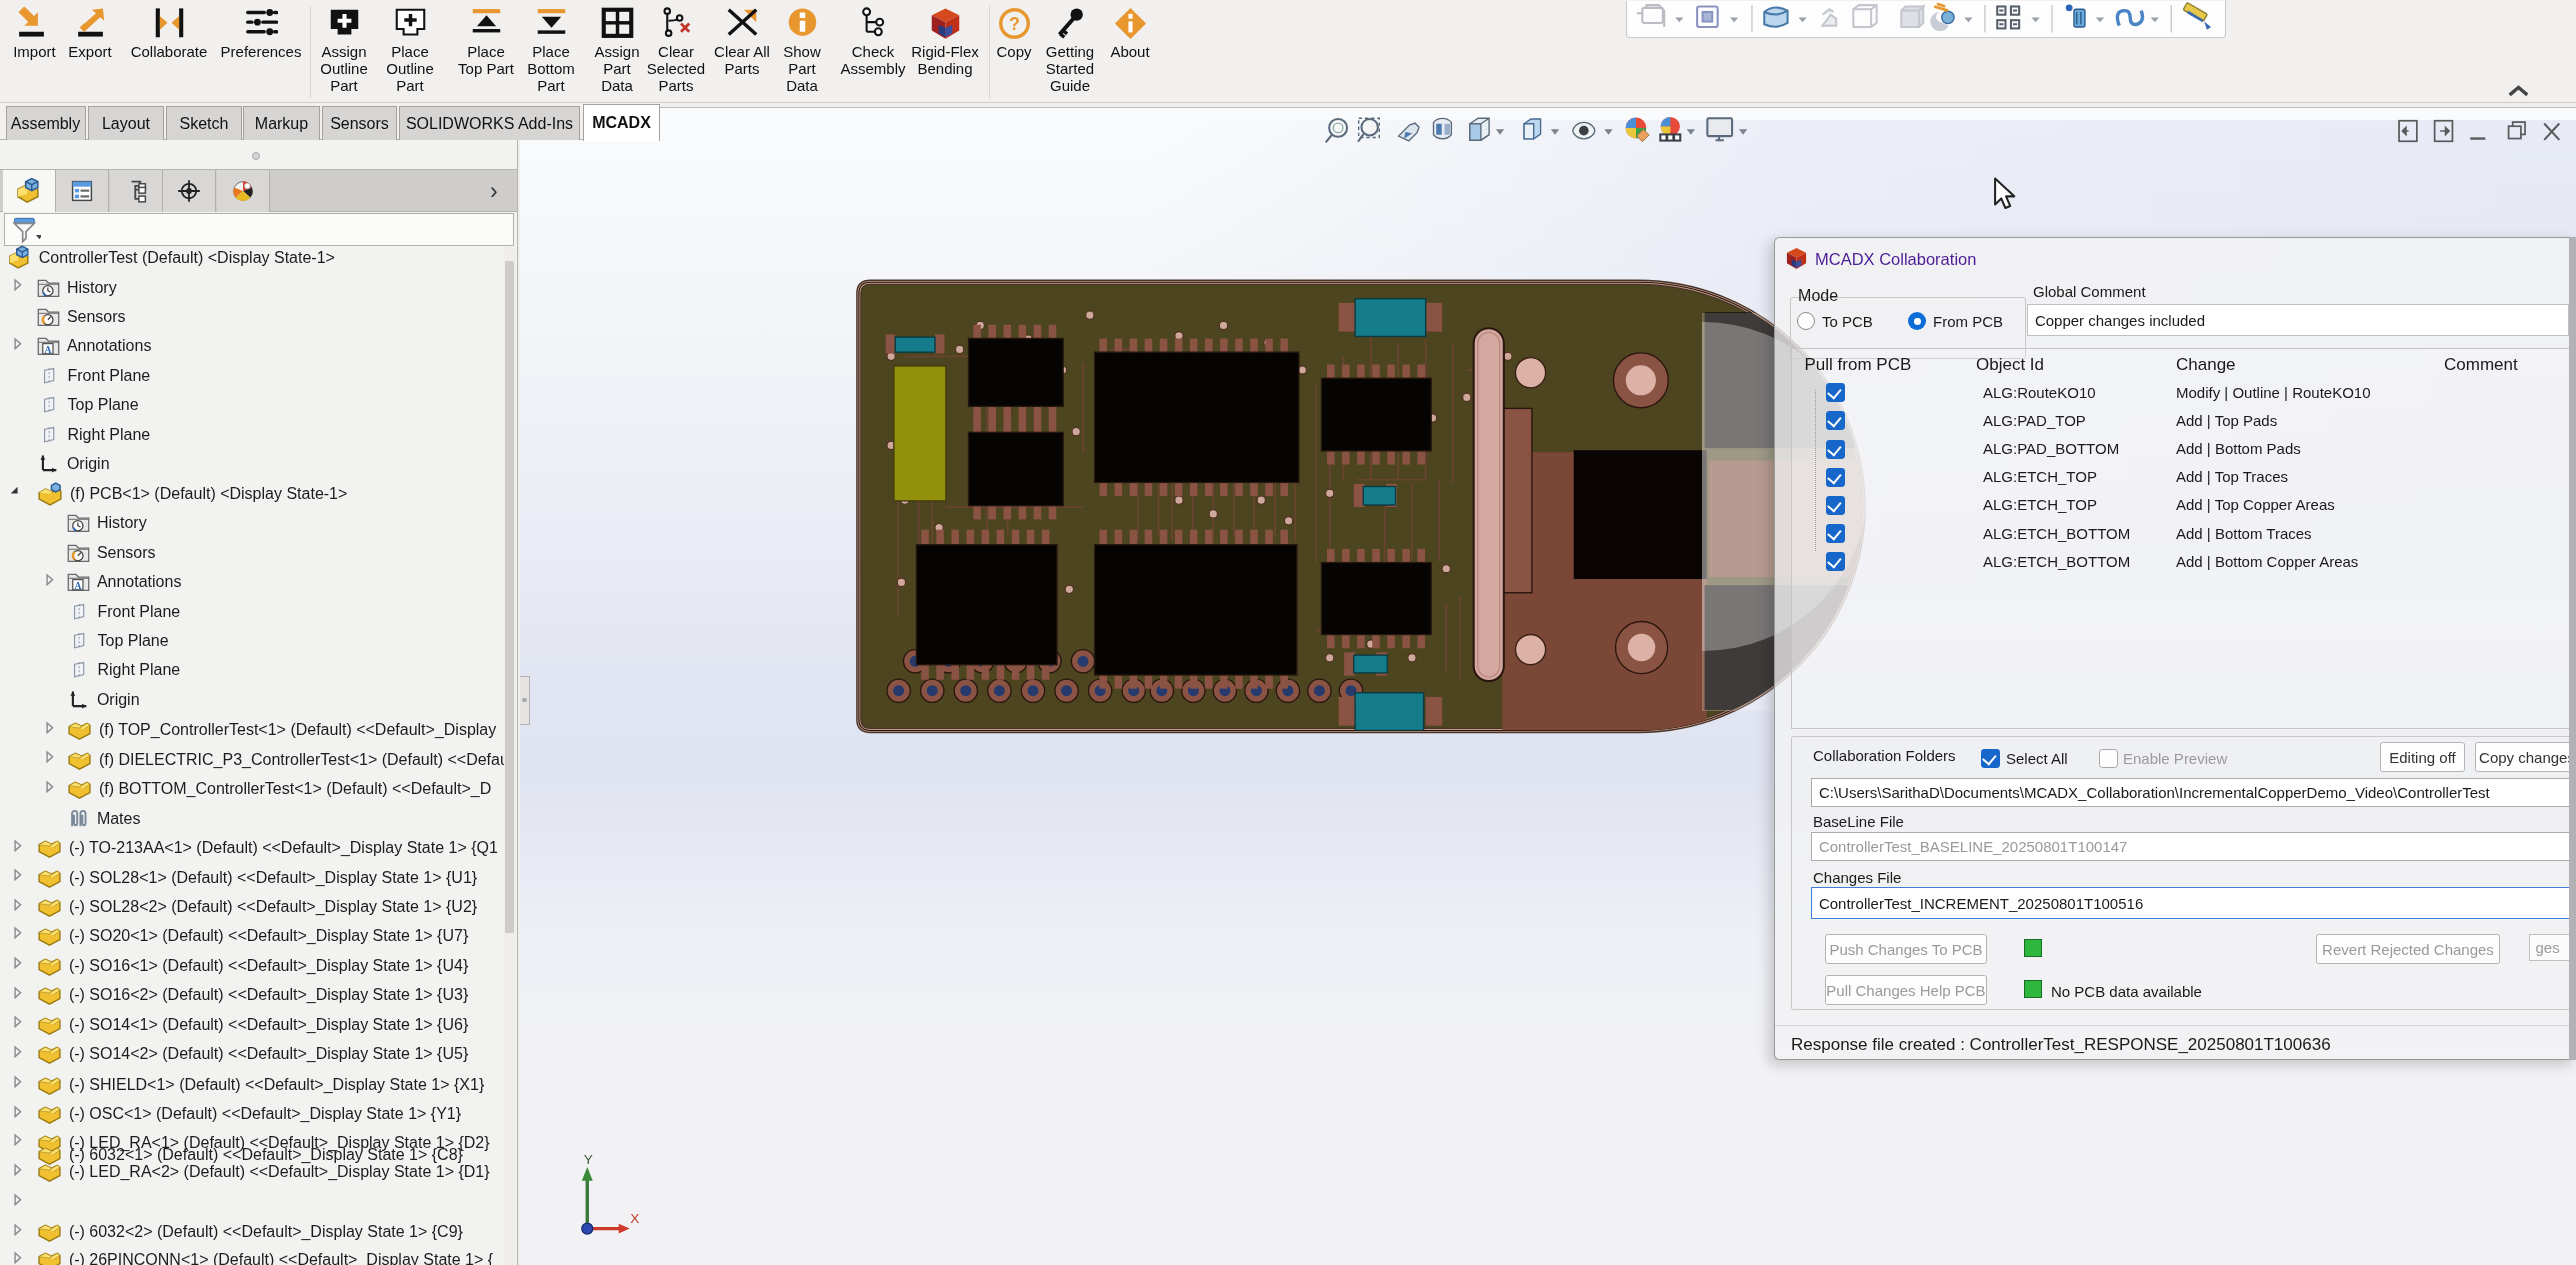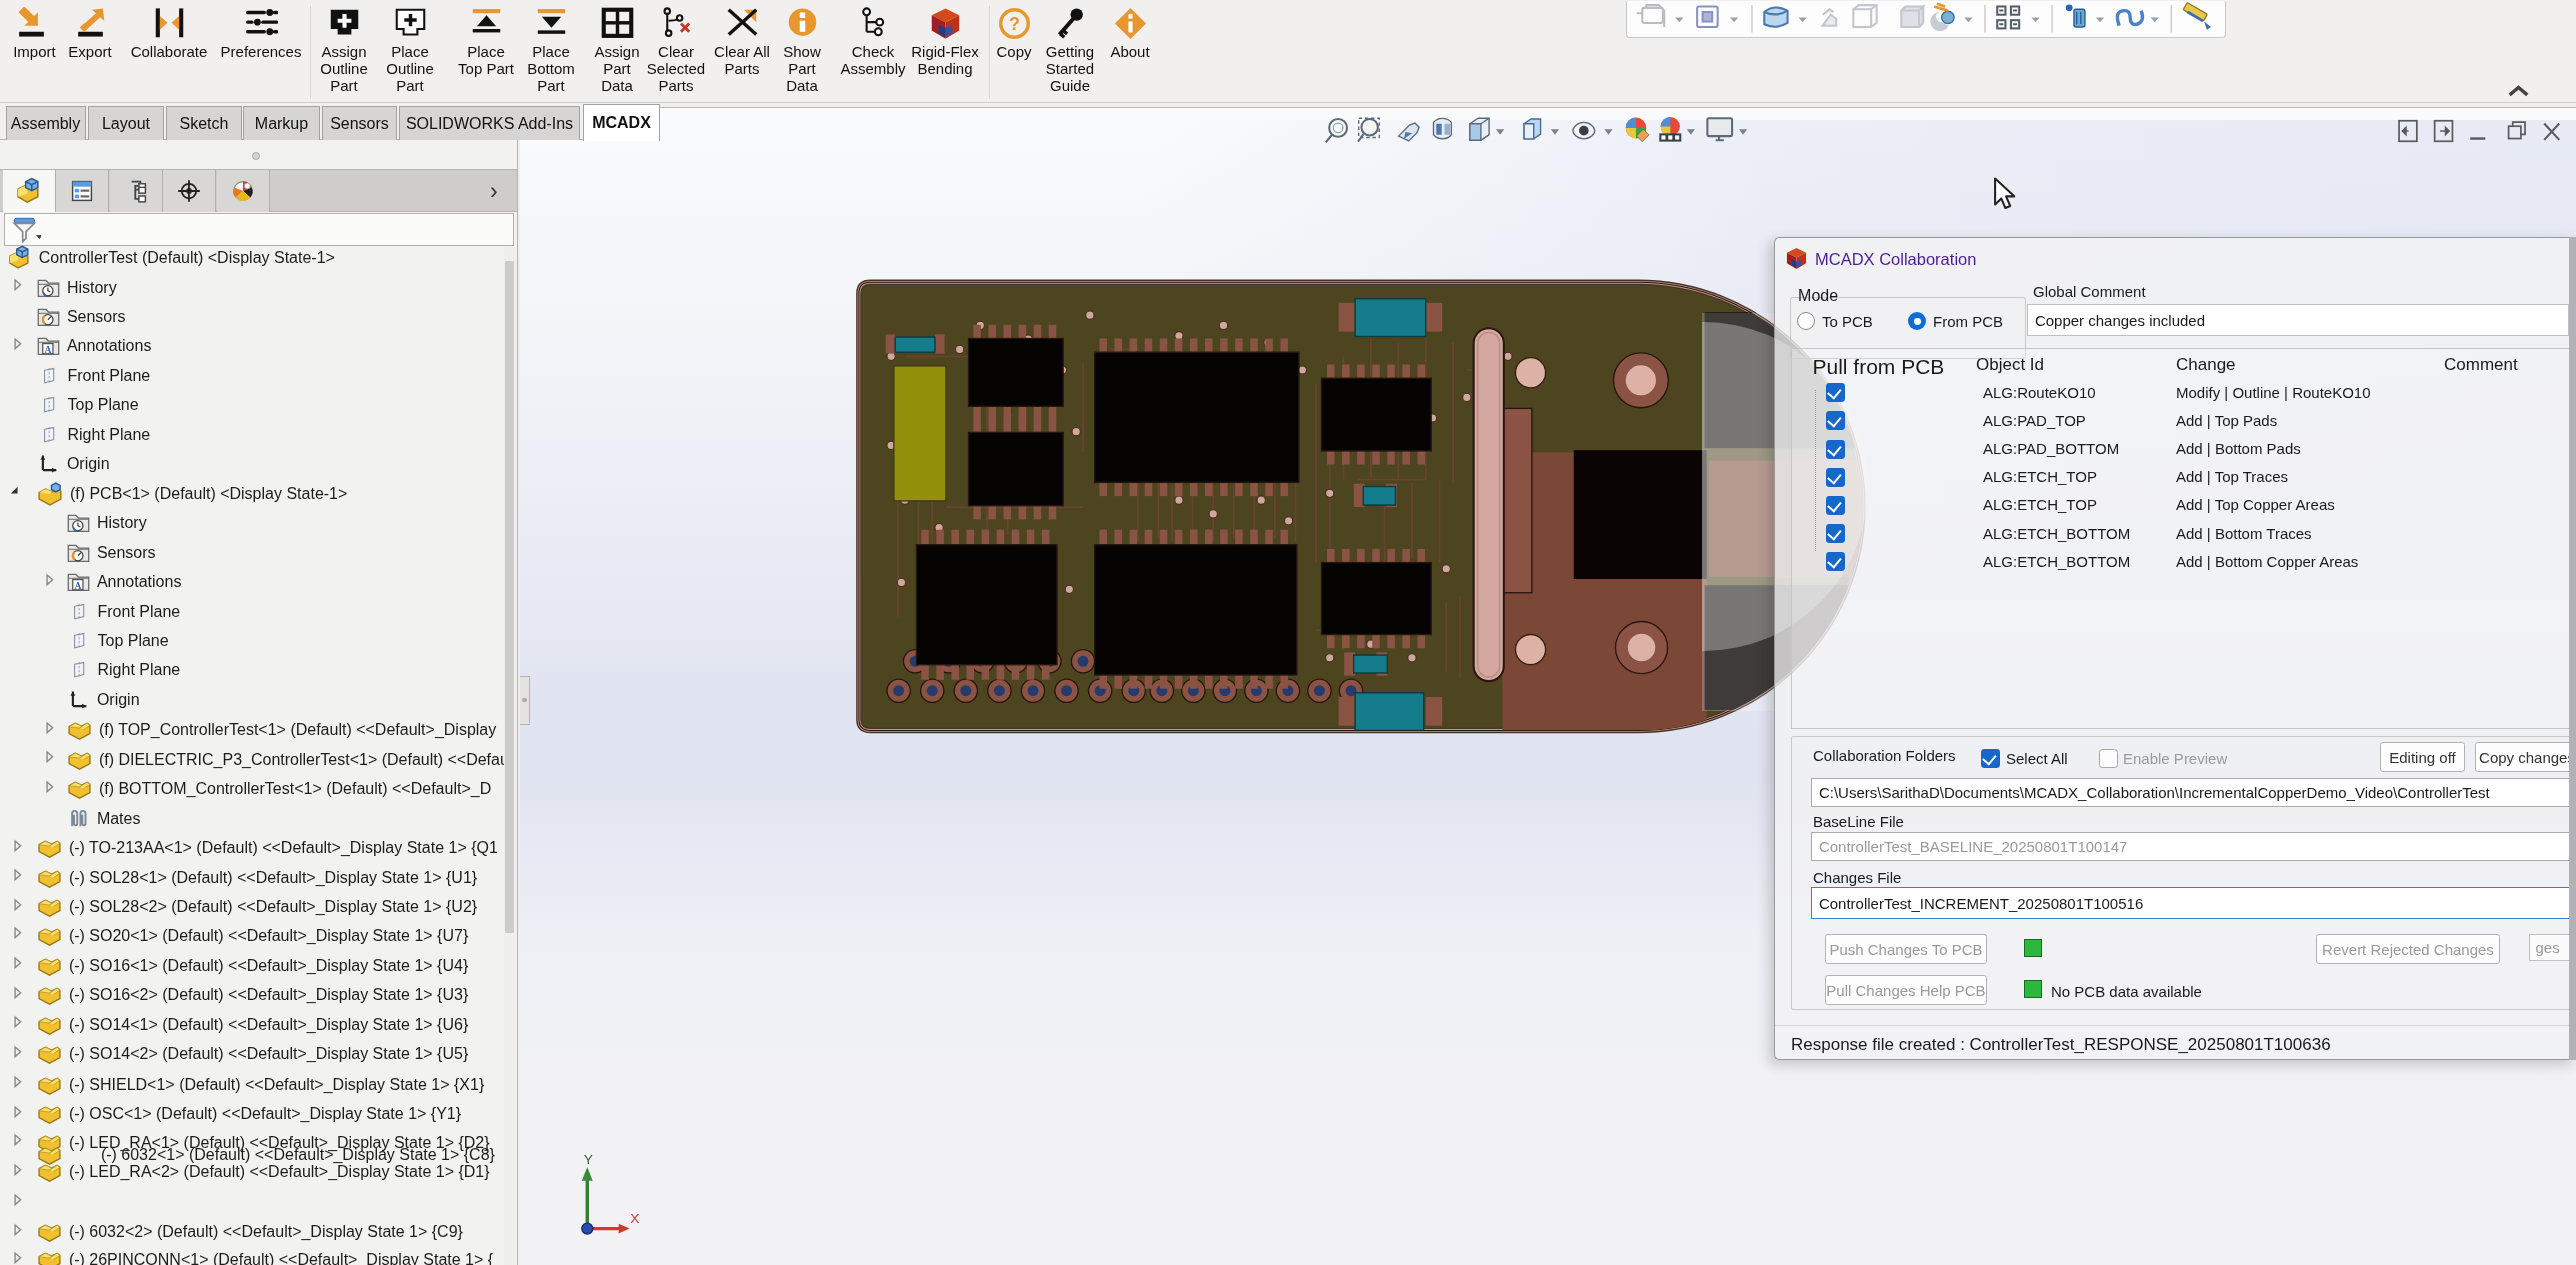--- a/index.html
+++ b/index.html
@@ -1023,21 +1023,21 @@
             <use href="#s-part"></use>
           </svg>
           <span class="tlabel">(-) LED_RA&lt;1&gt; (Default) &lt;&lt;Default&gt;_Display State 1&gt; {D2}</span>
         </div>
       <div class="trow" style="left:37px; top:1157px;">
           <svg width="25" height="25" viewBox="0 0 36 36">
             <use href="#s-part"></use>
           </svg>
           <span class="tlabel">(-) LED_RA&lt;2&gt; (Default) &lt;&lt;Default&gt;_Display State 1&gt; {D1}</span>
         </div>
-      <div class="trow" style="left:37px; top:1140px;gap:32px;">
+      <div class="trow" style="left:37px; top:1140px;">
           <svg width="25" height="25" viewBox="0 0 36 36">
             <use href="#s-part"></use>
           </svg>
           <span class="tlabel">(-) 6032&lt;1&gt; (Default) &lt;&lt;Default&gt;_Display State 1&gt; {C8}</span>
         </div>
       <div class="trow" style="left:37px; top:1217px;">
           <svg width="25" height="25" viewBox="0 0 36 36">
             <use href="#s-part"></use>
           </svg>
           <span class="tlabel">(-) 6032&lt;2&gt; (Default) &lt;&lt;Default&gt;_Display State 1&gt; {C9}</span>
@@ -1134,21 +1134,21 @@
     <div style="position:absolute; left:15px; top:59px; width:236px; height:62px; border:0.7px solid #c9c8c7; border-radius:2.7px;"></div>
     <div class="dtext" style="left:19px; top:49px; background:rgba(242,242,243,0.0); padding:0 4.1px; font-size:16px;">Mode</div>
     <div style="position:absolute; left:22px; top:74px; width:18px; height:18px; border:1.4px solid #8a8a8a; border-radius:50%; background:#fdfdfd;"></div>
     <div class="dtext" style="left:47px; top:75px;">To PCB</div>
     <div style="position:absolute; left:133px; top:74px; width:18px; height:18px; border-radius:50%; background:#0d6cd8;"></div>
     <div style="position:absolute; left:139px; top:80px; width:6.9px; height:6.9px; border-radius:50%; background:#fff;"></div>
     <div class="dtext" style="left:158px; top:75px;">From PCB</div>
     <div class="dtext" style="left:258px; top:45px;">Global Comment</div>
     <div class="inputbox" style="left:252px; top:66px; width:542px; height:32px; border-color:#c0bfbe;">Copper changes included</div>
     <div id="dtable" style="position:absolute; left:16px; top:110px; width:786px; height:381px; background:rgba(253,253,255,0.17); border:0.7px solid #c6c5c4;"></div>
-    <div class="dtext" style="left:29.5px; top:117px; font-size:21px;margin-left:8px;">Pull from PCB</div>
+    <div class="dtext" style="left:29.5px; top:117px; font-size:17px;">Pull from PCB</div>
     <div class="dtext" style="left:201px; top:117px; font-size:17px;">Object Id</div>
     <div class="dtext" style="left:401px; top:117px; font-size:17px;">Change</div>
     <div class="dtext" style="left:669px; top:117px; font-size:17px;">Comment</div>
     <div style="position:absolute; left:40px; top:152px; width:0.7px; height:161px; border-left:0.7px dotted #9a9a9a;"></div>
     <div class="chk" style="left:51px; top:145px;"></div>
       <div class="chk" style="left:51px; top:173px;"></div>
       <div class="chk" style="left:51px; top:202px;"></div>
       <div class="chk" style="left:51px; top:230px;"></div>
       <div class="chk" style="left:51px; top:258px;"></div>
       <div class="chk" style="left:51px; top:286px;"></div>

